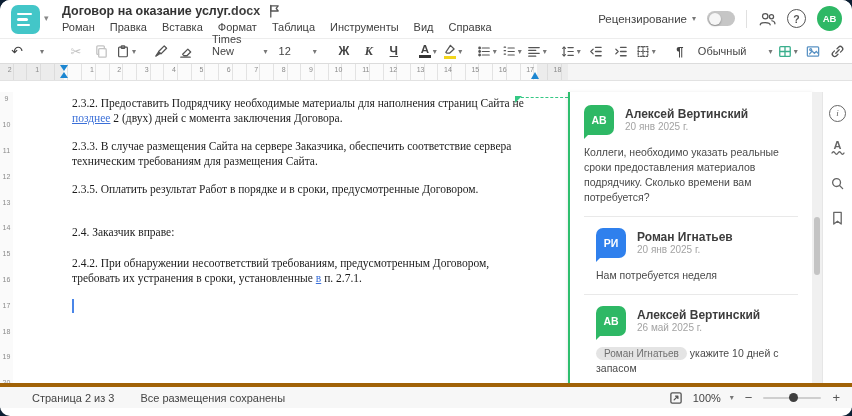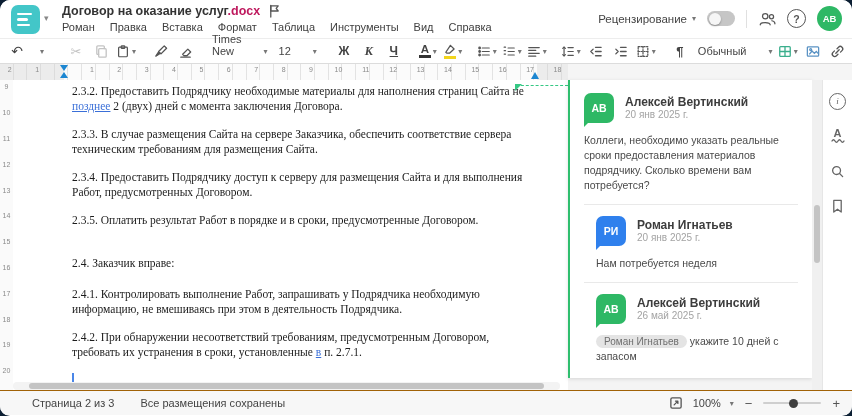--- a/index.html
+++ b/index.html
@@ -9,21 +9,21 @@
   
   .header{position:absolute;top:0;left:0;right:0;height:38px;background:#fff;}
   .logo{position:absolute;left:11px;top:5px;width:29px;height:29px;background:#43C6C8;border-radius:7px;display:flex;flex-direction:column;justify-content:center;gap:3px;padding-left:6px;box-sizing:border-box;cursor:pointer;}
   .logo i{display:block;height:2.4px;background:#fff;border-radius:2px;}
   .logo i:nth-child(1){width:15px;}
   .logo i:nth-child(2){width:11px;}
   .logo i:nth-child(3){width:13px;}
   .logo-caret{position:absolute;left:44px;top:13px;font-size:9px;color:#888;}
   .title-row{position:absolute;left:62px;top:4px;font-size:12.5px;display:flex;align-items:center;gap:8px;}
   .doc-title{font-weight:bold;color:#333;}
-  .doc-ext{color:#be185d;font-weight:bold;}
+  .doc-ext{color:#404040;font-weight:bold;}
   .menu-row{position:absolute;left:62px;top:21px;display:flex;gap:15px;font-size:11px;color:#404040;}
   .menu-row span{cursor:pointer;}
   .header-right{position:absolute;right:10px;top:6px;display:flex;align-items:center;gap:11px;}
   .review{font-size:11.5px;color:#444;display:flex;align-items:center;gap:5px;cursor:pointer;}
   .caret{font-size:8px;color:#777;}
   .toggle{width:28px;height:15px;background:#c6c6c6;border-radius:8px;position:relative;cursor:pointer;}
   .toggle .knob{position:absolute;left:1.5px;top:1.5px;width:12px;height:12px;border-radius:50%;background:#f6f6f6;box-shadow:0 1px 2px rgba(0,0,0,.3);}
   .vdiv{width:1px;height:18px;background:#e0e0e0;}
   .circle-btn{width:17px;height:17px;border:1.4px solid #555;border-radius:50%;color:#555;font-size:10.5px;display:flex;align-items:center;justify-content:center;font-weight:bold;cursor:pointer;}
   .avatar-hd{width:25px;height:25px;border-radius:50%;background:#2EB865;color:#fff;font-size:9.5px;font-weight:bold;display:flex;align-items:center;justify-content:center;cursor:pointer;}
@@ -49,21 +49,21 @@
   .ruler-h .ticks{position:absolute;inset:0;background:repeating-linear-gradient(90deg,transparent 0 12.7px,#cfcfcf 12.7px 13.7px);opacity:.55;}
   .hcells{position:absolute;left:-4px;top:2px;display:flex;}
   .hcells span{width:27.4px;text-align:center;font-size:7px;color:#8a8a8a;}
   .ruler-fill{position:absolute;top:64px;left:568px;right:0;height:16px;background:#f5f5f5;border-bottom:1px solid #e2e2e2;}
   .ind-marker{position:absolute;top:65px;left:60px;width:9px;cursor:ew-resize;}
   .ind-marker .t1{width:0;height:0;border-left:4.5px solid transparent;border-right:4.5px solid transparent;border-top:6px solid #1C86D1;}
   .ind-marker .t2{width:0;height:0;border-left:4.5px solid transparent;border-right:4.5px solid transparent;border-bottom:6px solid #1C86D1;margin-top:1px;}
   .right-marker{position:absolute;top:72px;left:531px;width:0;height:0;border-left:4.5px solid transparent;border-right:4.5px solid transparent;border-bottom:7px solid #1C86D1;cursor:ew-resize;}
 
   
-  .docarea{position:absolute;top:80px;left:0;right:0;height:311px;background:#f0f0f0;}
+  .docarea{position:absolute;top:92px;left:0;right:0;height:311px;background:#f0f0f0;}
   .ruler-v{position:absolute;left:0;top:0;width:13px;height:100%;background:#fafafa;border-right:1px solid #e4e4e4;overflow:hidden;}
   .vcells{position:absolute;top:-6px;left:0;width:13px;display:flex;flex-direction:column;}
   .vcells span{height:25.8px;font-size:7px;color:#8a8a8a;text-align:center;display:flex;align-items:center;justify-content:center;}
   .page{position:absolute;left:13px;top:0;width:555px;height:100%;background:#fff;cursor:text;}
   .doc-text{position:absolute;left:59px;right:35px;top:4px;font-family:"Liberation Serif",serif;font-size:11.5px;line-height:15px;color:#1c1c1c;}
   .doc-text p{margin:0 0 13px 0;}
   .doc-text p.sec{margin-top:28px;margin-bottom:16px;}
   .ins{color:#3A6FD8;text-decoration:underline;}
   .caret-blink{width:2px;height:14px;background:#4a86e8;margin-top:10px;}
   .anchor-line{position:absolute;top:5px;left:503px;width:52px;border-top:1.6px dashed #35C884;}
@@ -91,21 +91,21 @@
   .rightbar{position:absolute;left:822px;top:0;width:30px;height:100%;background:#fff;border-left:1px solid #e6e6e6;display:flex;flex-direction:column;align-items:center;padding-top:12px;gap:17px;box-sizing:border-box;}
   .rb-btn{width:18px;height:18px;display:flex;align-items:center;justify-content:center;cursor:pointer;color:#666;}
   .rb-circle{width:15px;height:15px;border:1.3px solid #666;border-radius:50%;font-size:9px;font-style:italic;font-family:"Liberation Serif",serif;display:flex;align-items:center;justify-content:center;}
   .spell{display:flex;flex-direction:column;align-items:center;line-height:9px;font-size:11px;color:#666;font-weight:bold;}
   .spell svg{margin-top:0px;}
 
   .hscroll{position:absolute;left:13px;bottom:1px;width:547px;height:8px;background:#f3f3f3;border-radius:4px;}
   .hthumb{position:absolute;left:16px;top:1px;width:515px;height:6px;background:#c4c4c4;border-radius:3px;cursor:pointer;}
 
   
-  .statusbar{position:absolute;left:0;right:0;bottom:1px;height:25px;background:#f7f7f7;border-top:1px solid #a16207;display:flex;align-items:center;font-size:11px;color:#444;box-sizing:border-box;padding-left:32px;}
+  .statusbar{position:absolute;left:0;right:0;bottom:8px;height:25px;background:#f7f7f7;border-top:4px solid #a16207;display:flex;align-items:center;font-size:11px;color:#444;box-sizing:border-box;padding-left:32px;}
   .sb-left{display:flex;gap:26px;}
   .sb-right{position:absolute;right:10px;display:flex;align-items:center;gap:9px;}
   .fit-btn{width:16px;height:16px;display:flex;align-items:center;justify-content:center;cursor:pointer;}
   .zoom-label{font-size:11px;color:#444;cursor:pointer;}
   .zbtn{color:#555;font-size:13px;cursor:pointer;padding:0 2px;}
   .slider{width:58px;height:2px;background:#cfcfcf;border-radius:1px;position:relative;cursor:pointer;}
   .slider .dot{position:absolute;left:26px;top:-3.5px;width:9px;height:9px;border-radius:50%;background:#3f3f3f;}
 </style>
 </head>
 <body>
@@ -385,24 +385,22 @@
           <span>19</span>
           <span>20</span>
         </div>
     </div>
 
     <div class="page">
       <div class="anchor-line"></div>
       <div class="doc-text">
         <p><span>2.3.2. Предоставить Подрядчику необходимые материалы для наполнения страниц Сайта не </span><span class="ins">позднее</span><span> 2 (двух) дней с момента заключения Договора.</span></p>
         <p><span>2.3.3. В случае размещения Сайта на сервере Заказчика, обеспечить соответствие сервера техническим требованиям для размещения Сайта.</span></p>
-        <p><span>2.3.4. Предоставить Подрядчику доступ к серверу для размещения Сайта и для выполнения Работ, предусмотренных Договором.</span></p>
         <p><span>2.3.5. Оплатить результат Работ в порядке и в сроки, предусмотренные Договором.</span></p>
         <p class="sec"><span>2.4. Заказчик вправе:</span></p>
-        <p><span>2.4.1. Контролировать выполнение Работ, запрашивать у Подрядчика необходимую информацию, не вмешиваясь при этом в деятельность Подрядчика.</span></p>
         <p><span>2.4.2. При обнаружении несоответствий требованиям, предусмотренным Договором, требовать их устранения в сроки, установленные </span><span class="ins">в</span><span> п. 2.7.1.</span></p>
         <div class="caret-blink"></div>
       </div>
     </div>
 
     <div class="comments">
       <div class="card">
         <div class="c-head">
           <div class="c-avatar green">АВ</div>
           <div>

